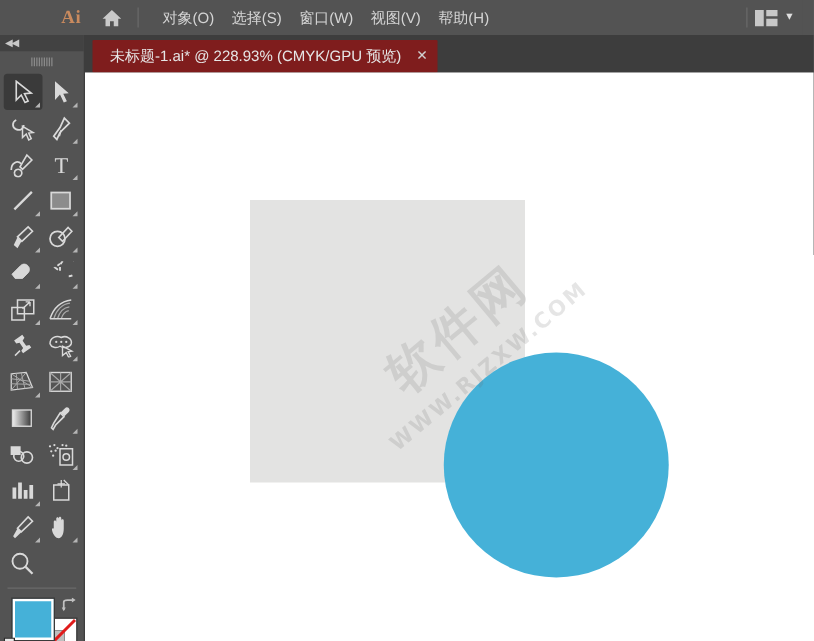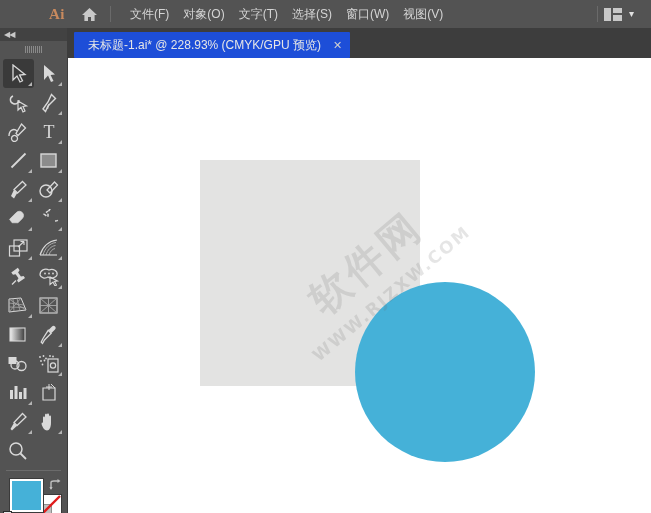--- a/index.html
+++ b/index.html
@@ -62,21 +62,21 @@
 
   
   #tabbar {
     position: absolute; left: 68px; top: 28px;
     width: 583px; height: 30px;
     background: #3d3d3d;
   }
   #doc-tab {
     position: absolute; left: 6px; top: 4px;
     height: 26px;
-    background: #1d4ed8;
+    background: #7f1d1d;
     display: flex; align-items: center;
     padding: 0 8px 0 14px;
     border-radius: 1px;
   }
   #doc-tab-title {
     color: #e6e6e6; font-size: 12px; white-space: nowrap;
   }
   #doc-tab-close {
     margin-left: 12px;
     color: #d0d0d0; font-size: 11px;
@@ -227,26 +227,25 @@
 
   <div id="menubar">
     <div class="ai-logo">Ai</div>
     <div class="home-btn">
       <svg width="17" height="15" viewBox="0 0 17 15" aria-hidden="true">
         <path d="M8.5 1 L16 8 L13.6 8 L13.6 14 L10 14 L10 10 L7 10 L7 14 L3.4 14 L3.4 8 L1 8 Z" fill="#c9c9c9"></path>
       </svg>
     </div>
     <div class="vsep"></div>
     <div class="menu-items">
-      <div class="menu-item">文件(F)</div>
       <div class="menu-item">对象(O)</div>
-      <div class="menu-item">文字(T)</div>
       <div class="menu-item">选择(S)</div>
       <div class="menu-item">窗口(W)</div>
       <div class="menu-item">视图(V)</div>
+      <div class="menu-item">帮助(H)</div>
     </div>
     <div id="menubar-right">
       <div class="vsep"></div>
       <div class="ws-icon">
         <div class="c1"></div>
         <div class="c2">
             <div></div>
             <div></div>
           </div>
       </div>

